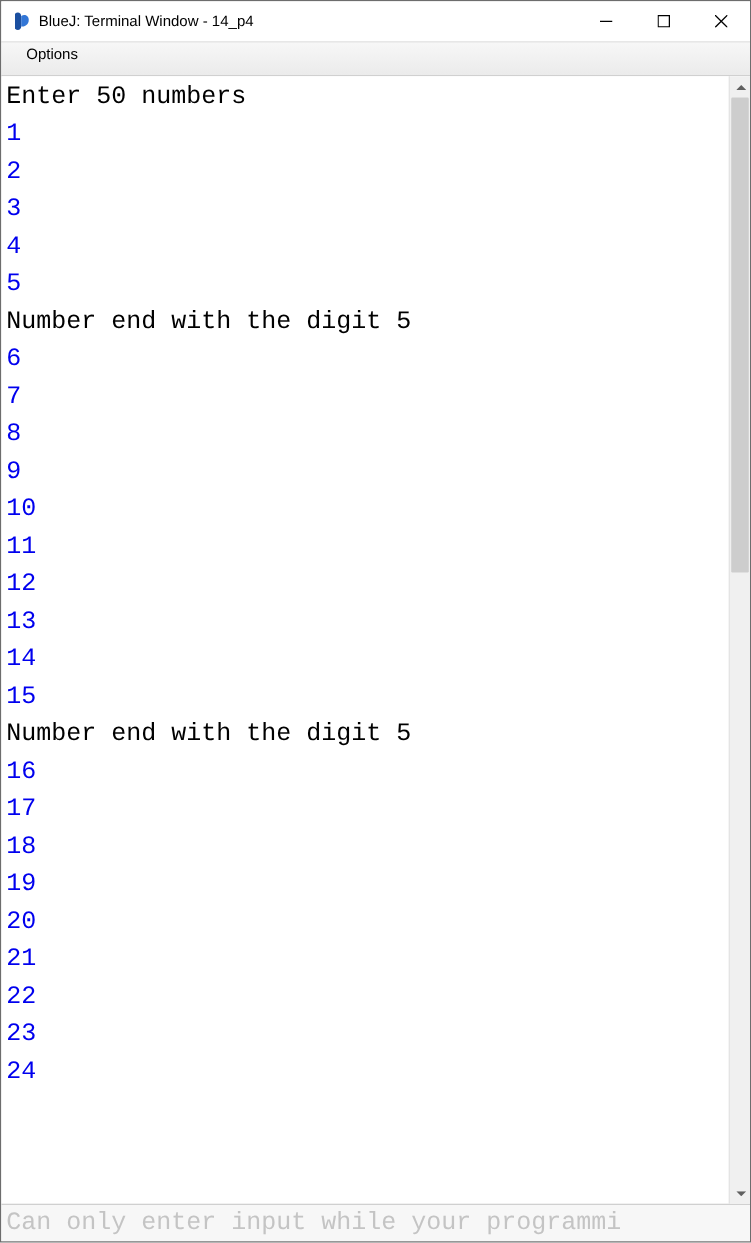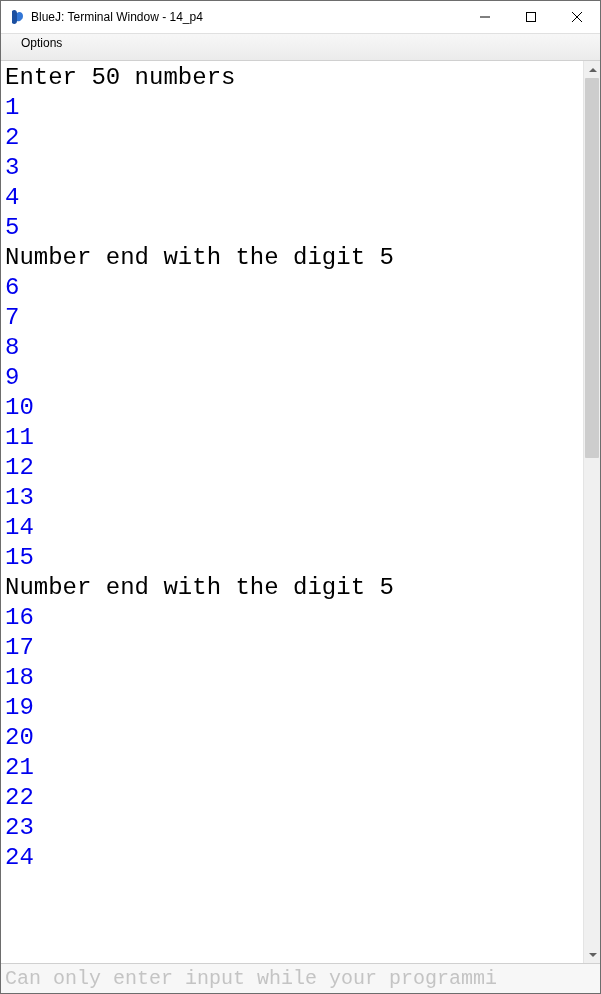--- a/index.html
+++ b/index.html
@@ -52,21 +52,21 @@
   }
   .terminal-wrap {
     flex: 1;
     display: flex;
     min-height: 0;
     background: #ffffff;
   }
   .terminal {
     flex: 1;
     font-family: "Courier New", Courier, monospace;
-    font-size: 24px;
+    font-size: 20px;
     line-height: 30px;
     color: #000;
     padding: 2px 4px 0 4px;
     white-space: pre;
     overflow: hidden;
   }
   .terminal .sys { color: #000000; }
   .terminal .inp { color: #0000ee; }
   .scrollbar {
     width: 17px;

